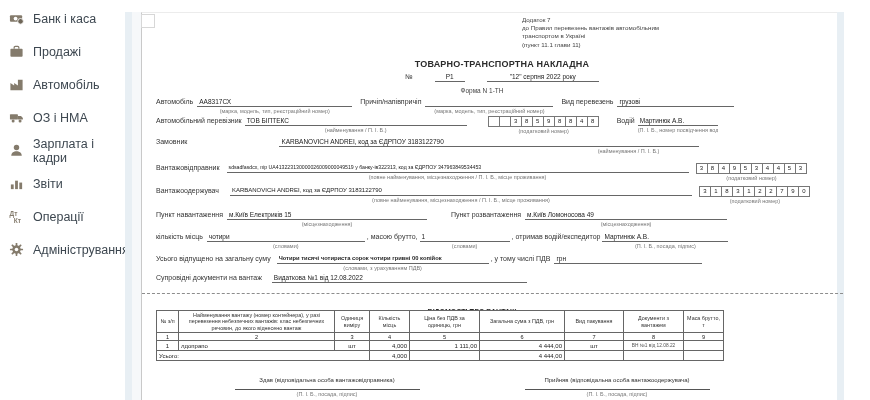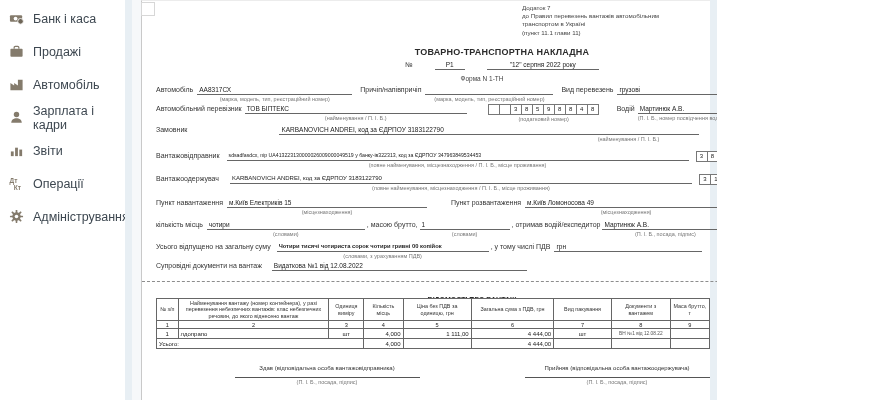--- a/index.html
+++ b/index.html
@@ -1,24 +1,24 @@
 <!DOCTYPE html>
 <html><head>
 <meta charset="utf-8">
 <style>
   html,body{margin:0;padding:0;background:#fff;}
-  .app{position:relative;width:717px;height:400px;overflow:hidden;
+  .app{position:relative;width:844px;height:400px;overflow:hidden;
        font-family:"Liberation Sans",sans-serif;background:#fff;display:flex;}
   
   .sidebar{width:125px;flex-shrink:0;background:#fff;padding-top:2px;}
   .side-item{display:flex;align-items:center;height:33px;padding-left:9px;cursor:pointer;}
   .side-item .icon{width:15px;height:15px;margin-right:9px;flex-shrink:0;display:flex;}
   .side-label{font-size:12.5px;color:#3d4750;}
   
-  .content{position:relative;flex:1;background:#f6f8fa;}
+  .content{position:relative;flex:1;background:#f6f8fa;margin-top:12px;}
   .gutter{position:absolute;top:0;bottom:0;width:7px;background:#e8eff4;}
   .gutter.left{left:0;} .gutter.right{right:0;}
   .page{position:absolute;left:16px;top:0;right:7px;bottom:0;background:#fff;
         border-left:1px solid #c9c9c9;border-top:1px solid #ececec;color:#2b2b2b;}
   .corner-box{position:absolute;left:-1px;top:1px;width:12px;height:12px;
         border:1px solid #d7d7d7;background:#fff;}
   .el{position:absolute;}
   .annex{left:380px;top:3px;font-size:6.2px;line-height:8.2px;color:#444;}
   .doc-title{left:145px;top:46px;width:430px;text-align:center;font-size:9px;font-weight:bold;letter-spacing:.2px;}
   .no-row{left:145px;top:59px;width:430px;display:flex;justify-content:center;align-items:flex-start;gap:22px;}
@@ -82,20 +82,33 @@
         </span>
       <span class="side-label">Продажі</span>
     </div>
     <div class="side-item">
       <span class="icon">
           <svg viewBox="0 0 16 16">
             <path d="M1.5 14V6.3L5.5 9V6.3L9.5 9V3h5v11z" fill="#847b6c"></path>
           </svg>
         </span>
       <span class="side-label">Автомобіль</span>
+    </div>
+    <div class="side-item">
+      <span class="icon">
+          <svg viewBox="0 0 16 16">
+            <g fill="#847b6c">
+              <rect x="1" y="4.5" width="8.5" height="5.5" rx="0.5"></rect>
+              <path d="M9.5 6.3h3.3l2 2.2v1.5H9.5z"></path>
+              <circle cx="4.4" cy="11.8" r="1.6"></circle>
+              <circle cx="11.8" cy="11.8" r="1.6"></circle>
+            </g>
+          </svg>
+        </span>
+      <span class="side-label">ОЗ і НМА</span>
     </div>
     <div class="side-item">
       <span class="icon">
           <svg viewBox="0 0 16 16">
             <g fill="#847b6c">
               <circle cx="8" cy="4.8" r="2.9"></circle>
               <path d="M2.4 13.6c0-3.1 2.7-4.7 5.6-4.7s5.6 1.6 5.6 4.7z"></path>
             </g>
           </svg>
         </span>

